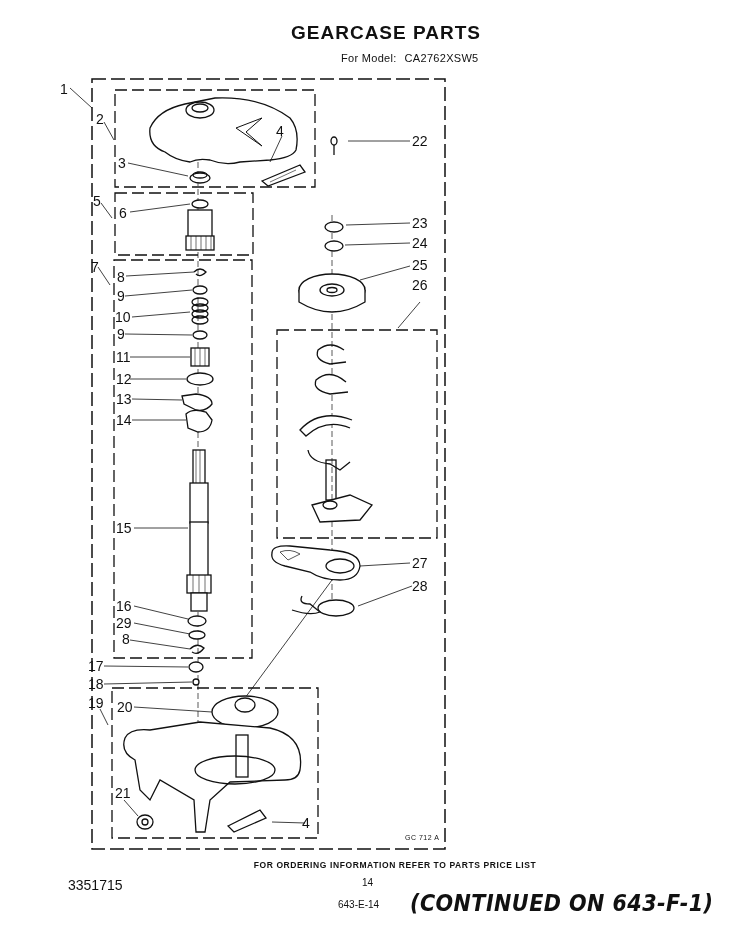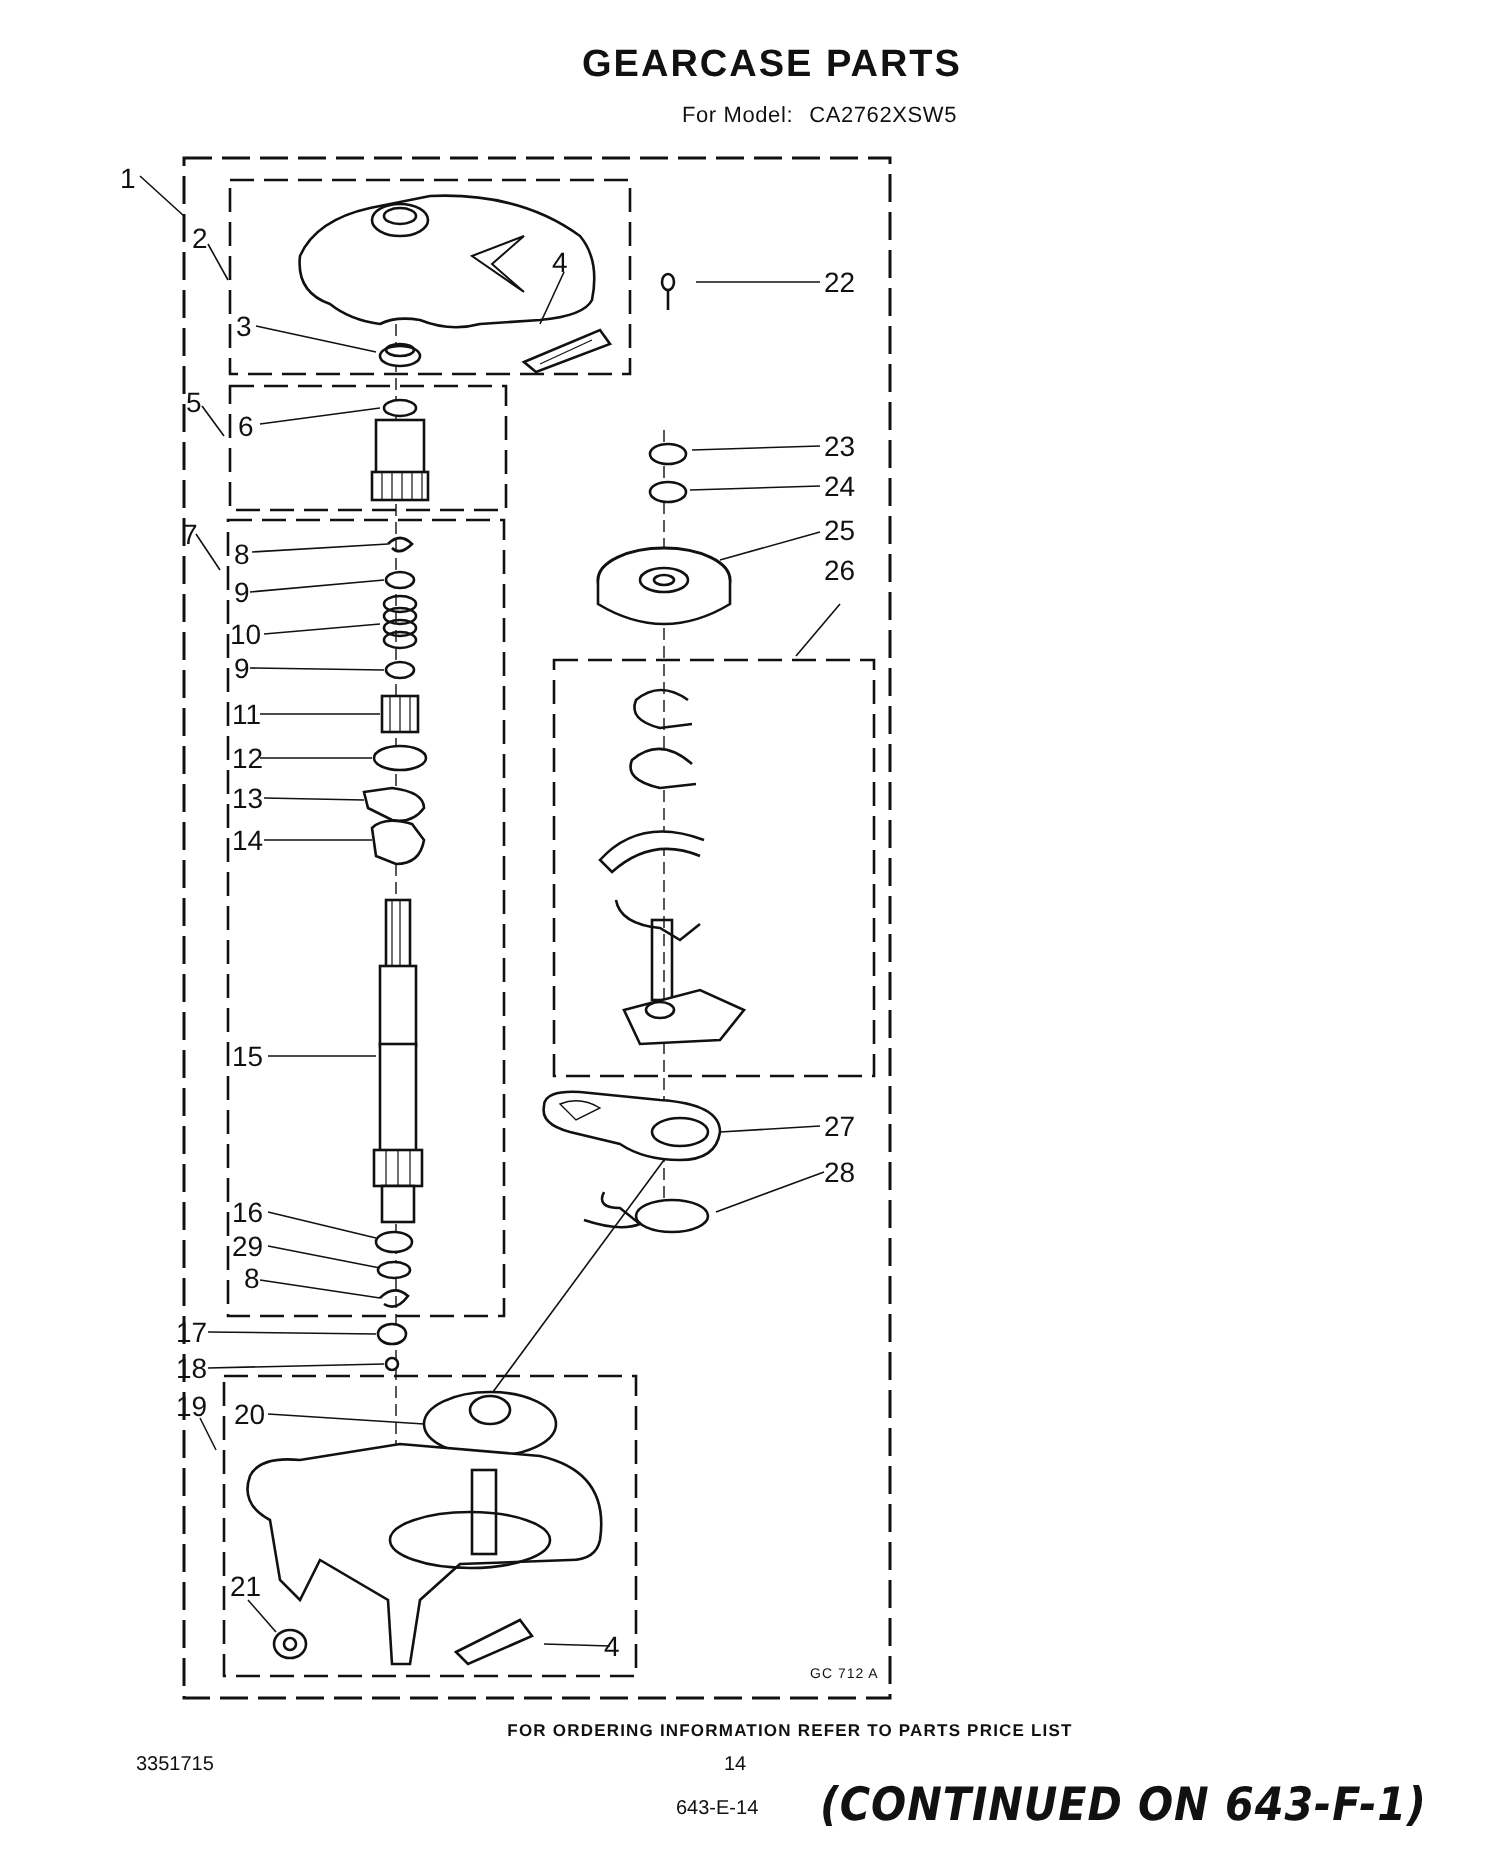--- a/index.html
+++ b/index.html
@@ -8,21 +8,21 @@
   .abs { position: absolute; }
   .title { left: 0; width: 750px; top: 22px; text-align: center; font-size: 19px;
            font-weight: bold; letter-spacing: 1px; padding-left: 0; }
   .title span { display: inline-block; margin-left: 22px; }
   .model { top: 52px; left: 305px; font-size: 11px; letter-spacing: 0.3px; padding-left: 36px; }
   .model .m2 { margin-left: 8px; }
   svg.diagram { position: absolute; left: 0; top: 0; }
   .callout { font-family: "Liberation Sans", sans-serif; font-size: 14px; fill: #111; }
   .footer-note { top: 860px; left: 0; width: 750px; text-align: center; font-size: 8.5px;
                  font-weight: bold; letter-spacing: 0.6px; padding-left: 40px; box-sizing: border-box;}
-  .doc-num { top: 877px; left: 68px; font-size: 10px; }
+  .doc-num { top: 877px; left: 68px; font-size: 14px; }
   .page-num { top: 877px; left: 362px; font-size: 10px; }
   .handwrite { top: 899px; left: 338px; font-size: 10px; }
   .continued { top: 890px; left: 410px; font-size: 23px; font-weight: bold; font-style: italic;
                letter-spacing: 0.5px; font-family: "DejaVu Sans", sans-serif; transform: scaleX(0.9); transform-origin: left; }
   .ref-code { top: 834px; left: 405px; font-size: 7px; letter-spacing: 0.5px; }
 </style>
 </head>
 <body>
 
 <div class="abs title"><span>GEARCASE PARTS</span></div>

